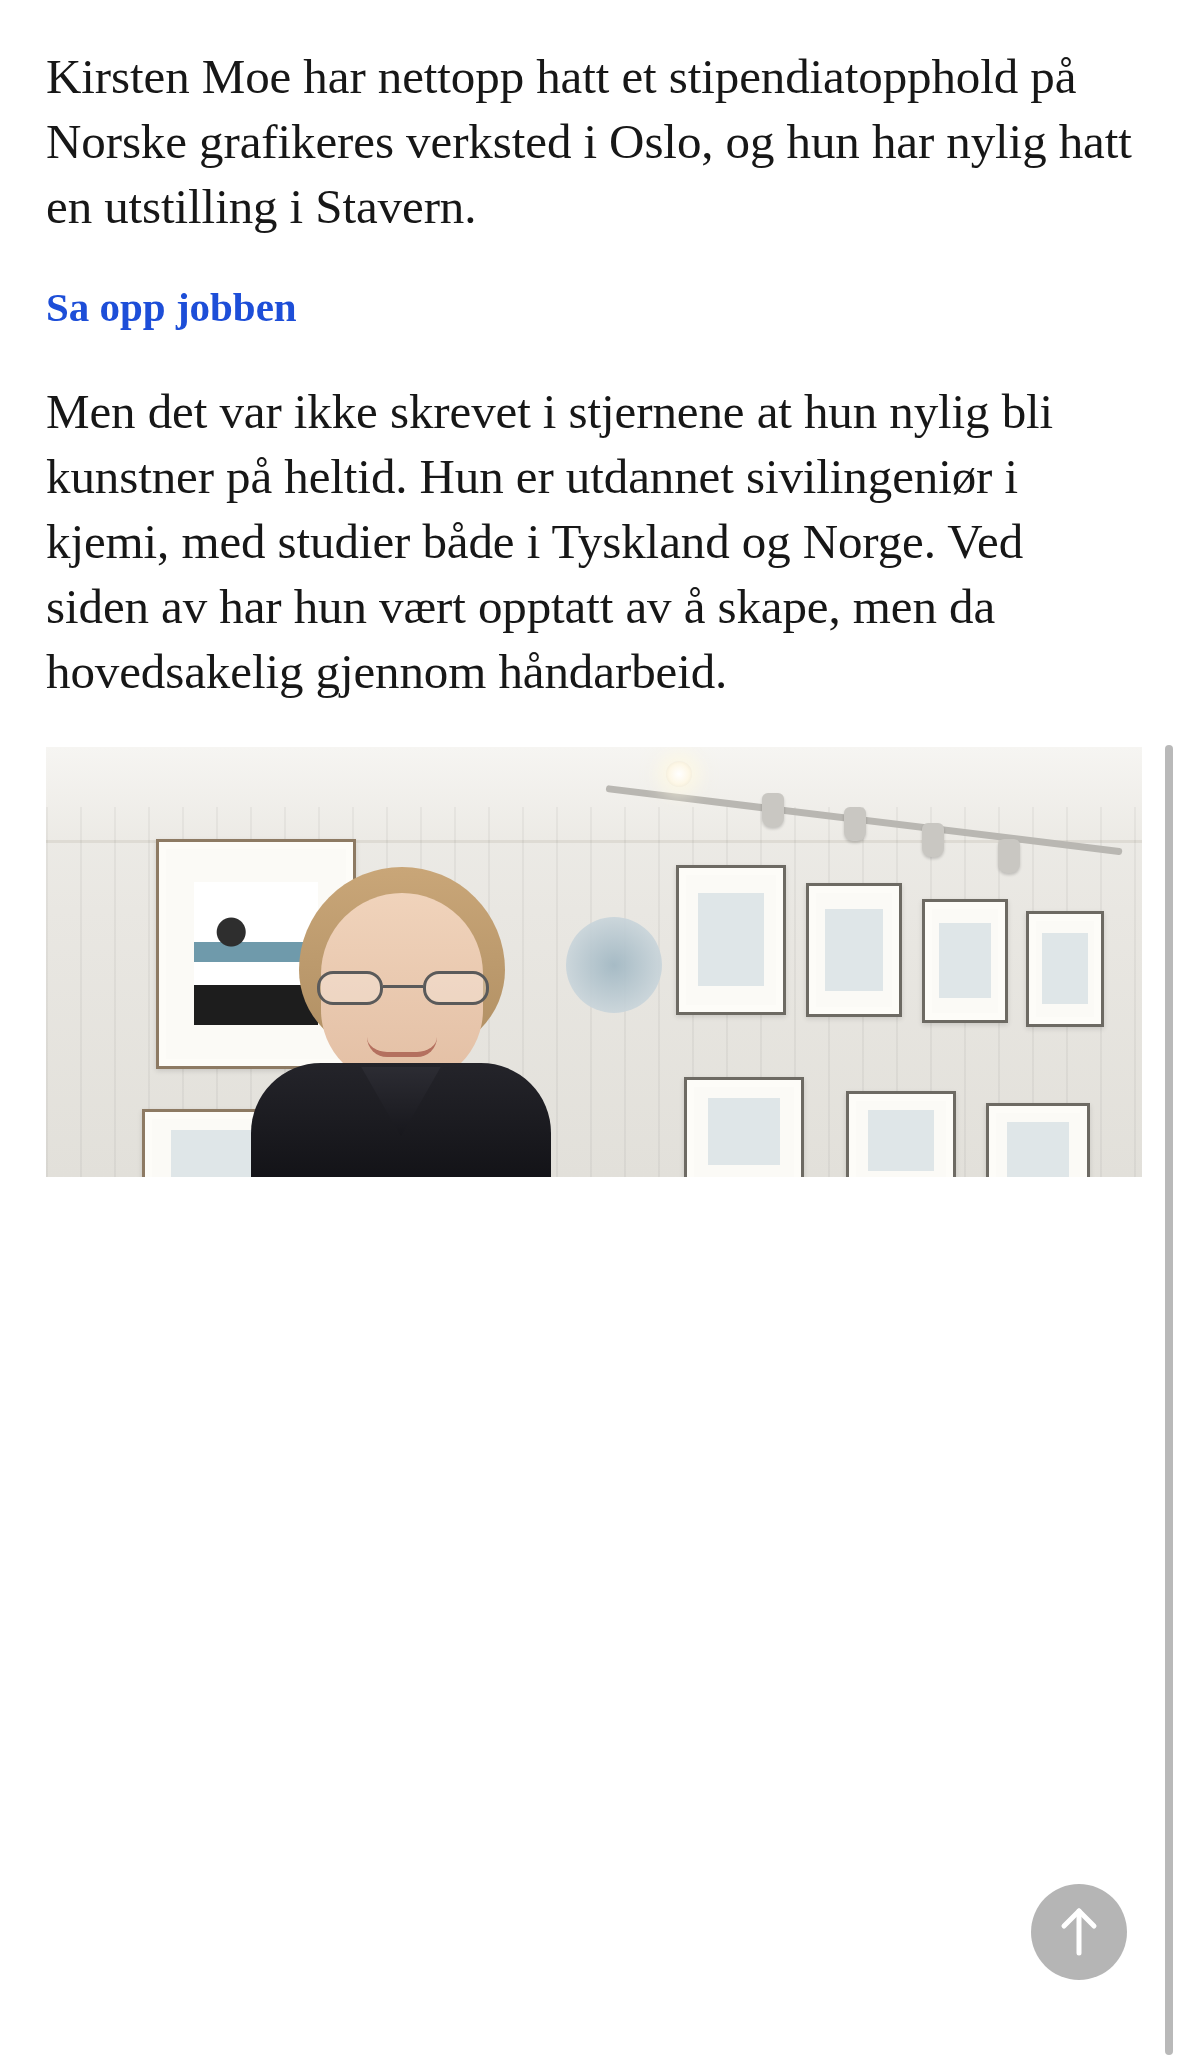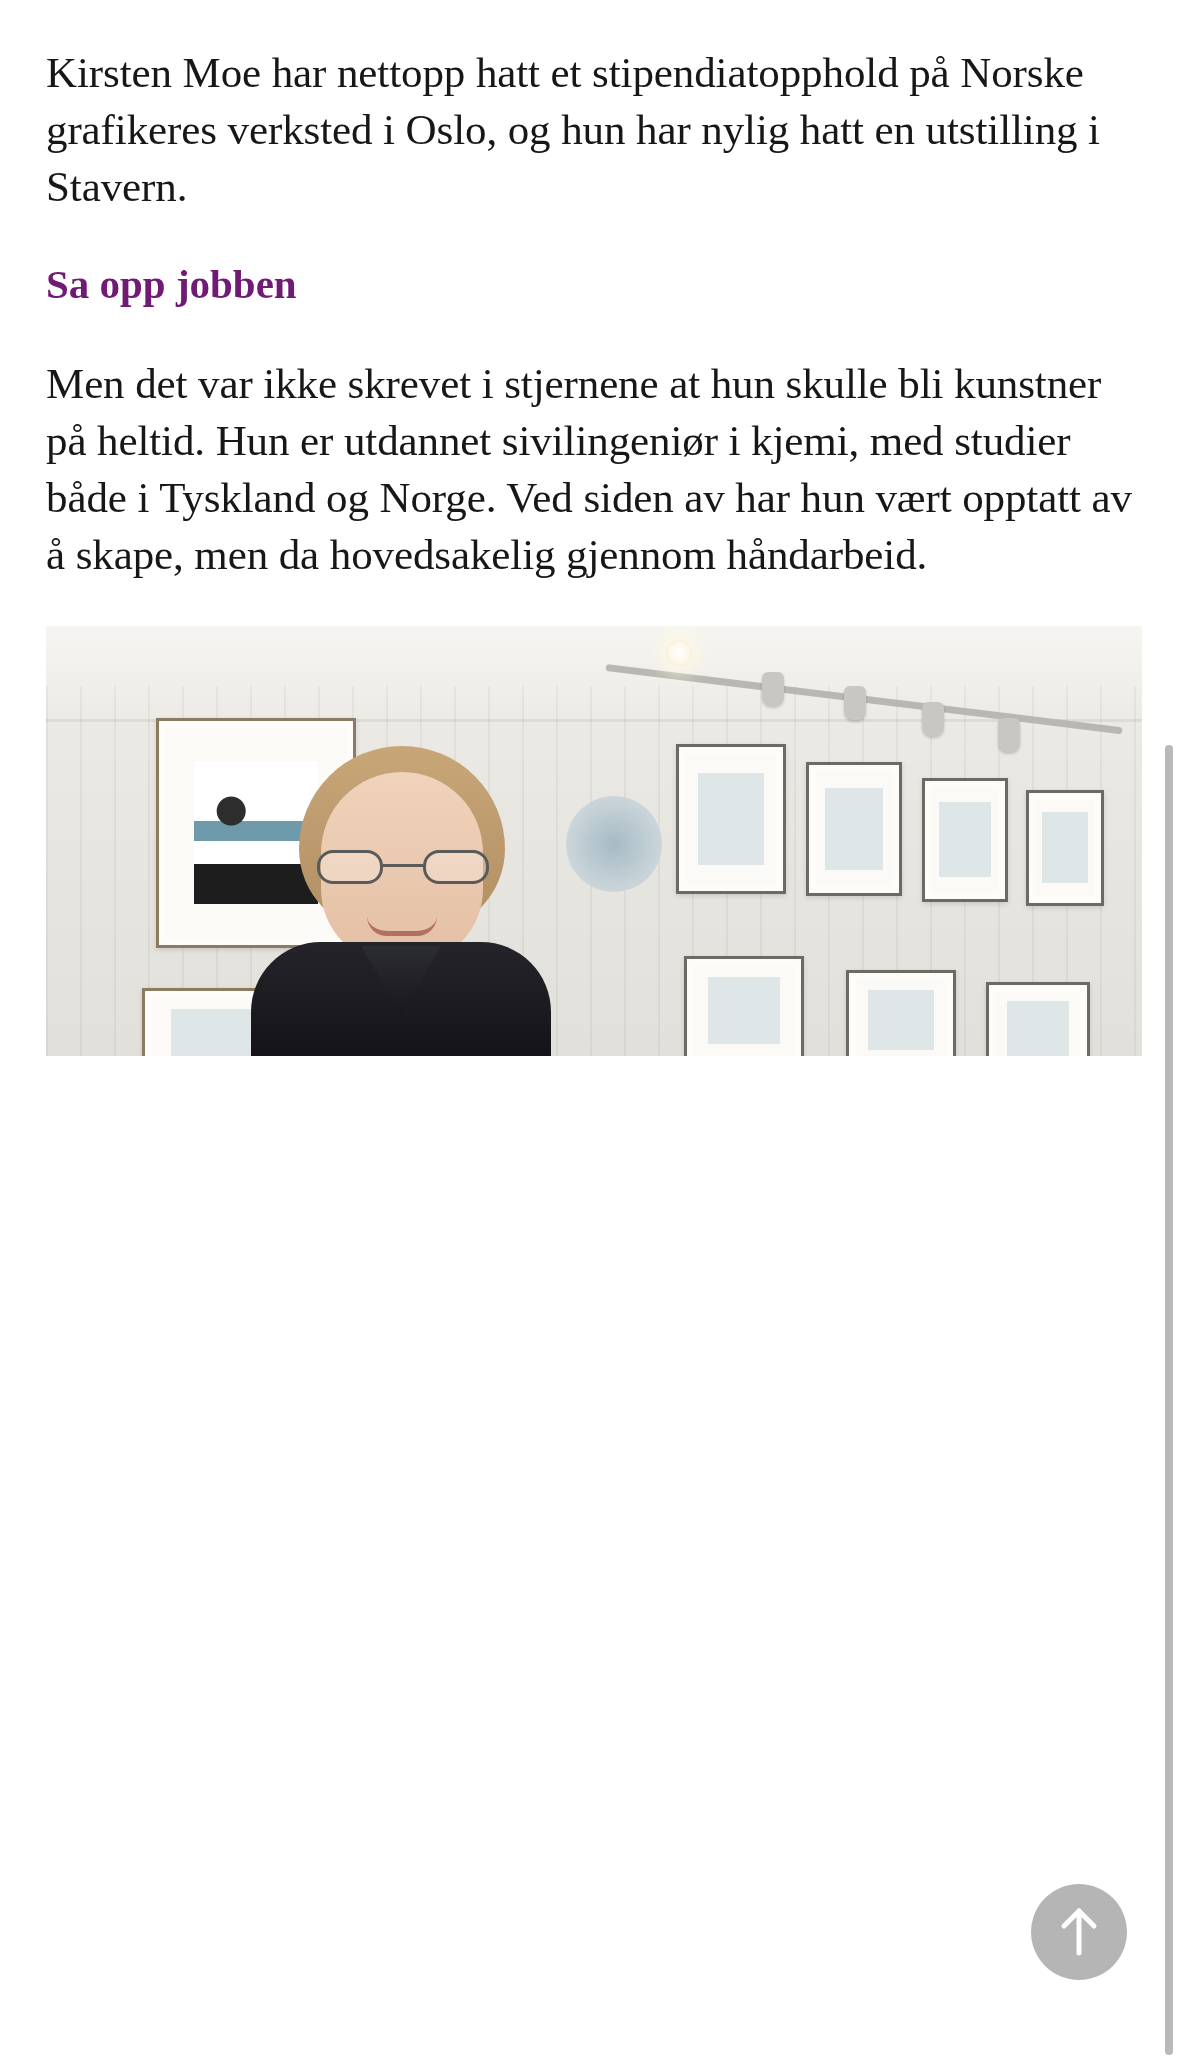--- a/index.html
+++ b/index.html
@@ -19,33 +19,33 @@
 
   .article {
     position: absolute;
     top: 0;
     left: 0;
     width: 1179px;
     padding: 44px 46px 0 46px;
   }
 
   .para {
-    font-size: 43px;
+    font-size: 49px;
     line-height: 1.33;
     margin: 0 0 42px 0;
     color: #171717;
     letter-spacing: -0.1px;
   }
 
   .subhead {
     font-size: 41px;
     line-height: 1.3;
     font-weight: bold;
     margin: 14px 0 44px 0;
-    color: #701a75;
+    color: #1d4ed8;
   }
 
   .photo-wrap {
     margin-top: 14px;
     width: 1096px;
     height: 430px;
     overflow: hidden;
     position: relative;
     background: #d8d8d6;
   }
@@ -229,21 +229,21 @@
 </head>
 <body>
 
 <div class="article">
 
   <p class="para">Kirsten Moe har nettopp hatt et stipendiatopphold på Norske grafikeres verksted i Oslo, og hun har nylig hatt en utstilling i Stavern.</p>
 
 
   <h2 class="subhead">Sa opp jobben</h2>
 
-  <p class="para">Men det var ikke skrevet i stjernene at hun skulle bli kunstner på heltid. Hun er utdannet sivilingeniør i kjemi, med studier både i Tyskland og Norge. Ved siden av har hun vært opptatt av å skape, men da hovedsakelig gjennom håndarbeid.</p>
+  <p class="para">Men det var ikke skrevet i stjernene at hun nylig bli kunstner på heltid. Hun er utdannet sivilingeniør i kjemi, med studier både i Tyskland og Norge. Ved siden av har hun vært opptatt av å skape, men da hovedsakelig gjennom håndarbeid.</p>
 
 
   <div class="photo-wrap">
     <div class="photo">
       <div class="ceiling"></div>
       <div class="wall-lines"></div>
 
       <div class="track"></div>
       <div class="bulb" style="left:620px; top:14px;"></div>
       <div class="spot" style="left:716px; top:46px;"></div>

